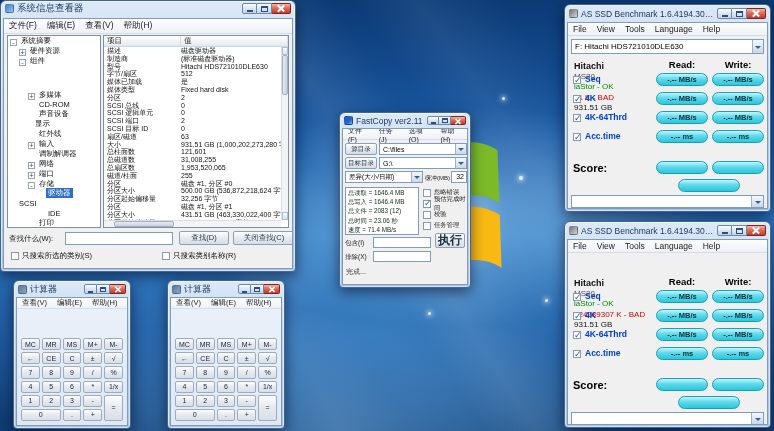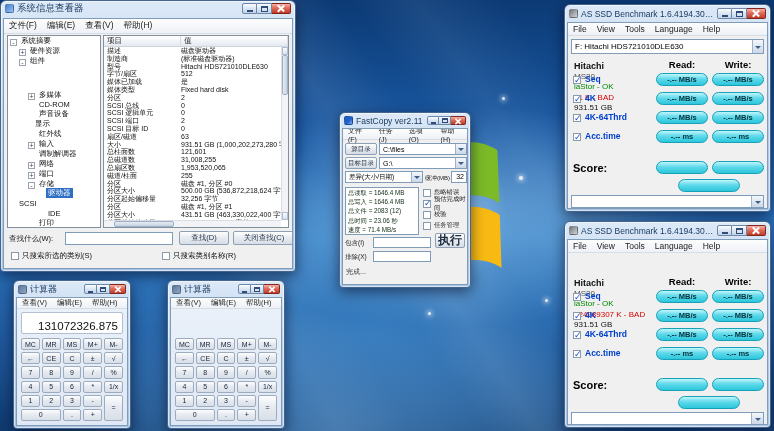--- a/index.html
+++ b/index.html
@@ -456,21 +456,20 @@
           <span class="ic-x" style="transform:scale(.85)"></span>
         </span>
     </span>
   </div>
   <div class="client" style="top:16px">
     <div class="menubar" id="mb-c1" style="height:11px;font-size:7.5px">
         <div class="mitem">查看(V)</div>
         <div class="mitem">编辑(E)</div>
         <div class="mitem">帮助(H)</div>
       </div>
-    <div class="calc-display">131072326.875</div>
     <div class="ckeys" id="c1-keys">
         <div class="ckey">MC</div>
         <div class="ckey">MR</div>
         <div class="ckey">MS</div>
         <div class="ckey">M+</div>
         <div class="ckey">M-</div>
         <div class="ckey">←</div>
         <div class="ckey">CE</div>
         <div class="ckey">C</div>
         <div class="ckey">±</div>

